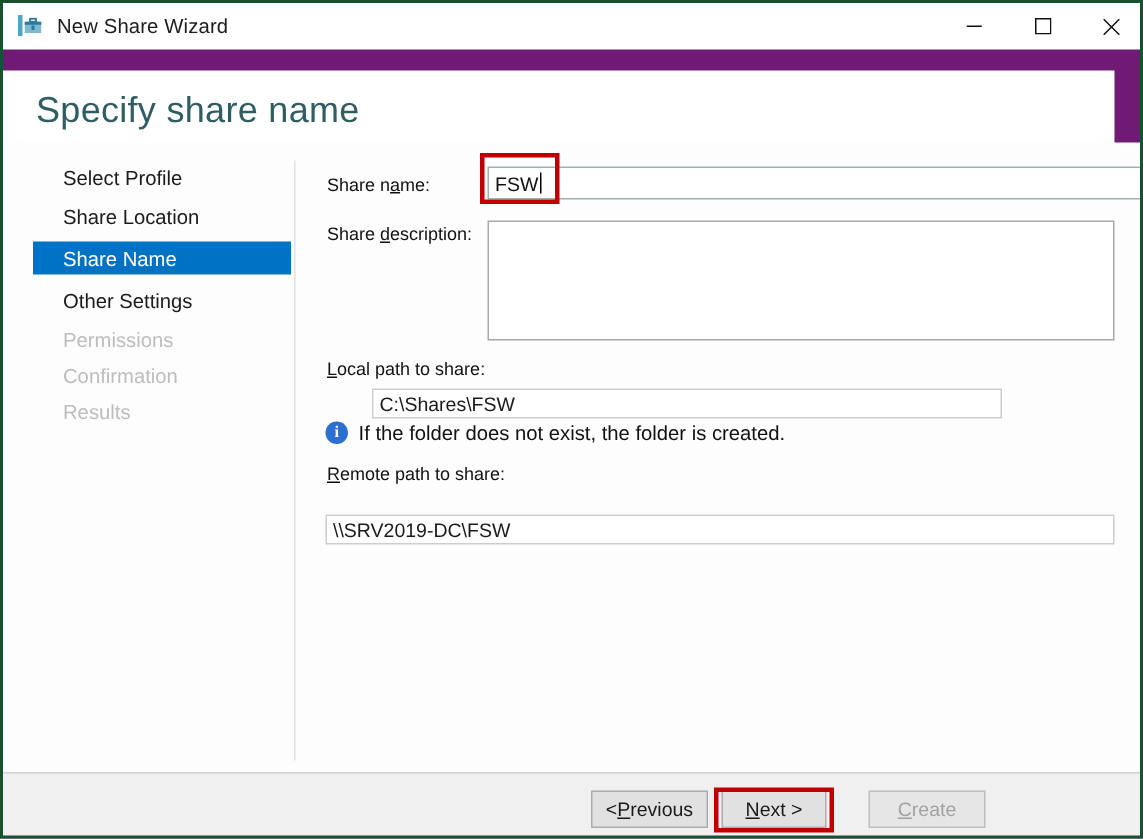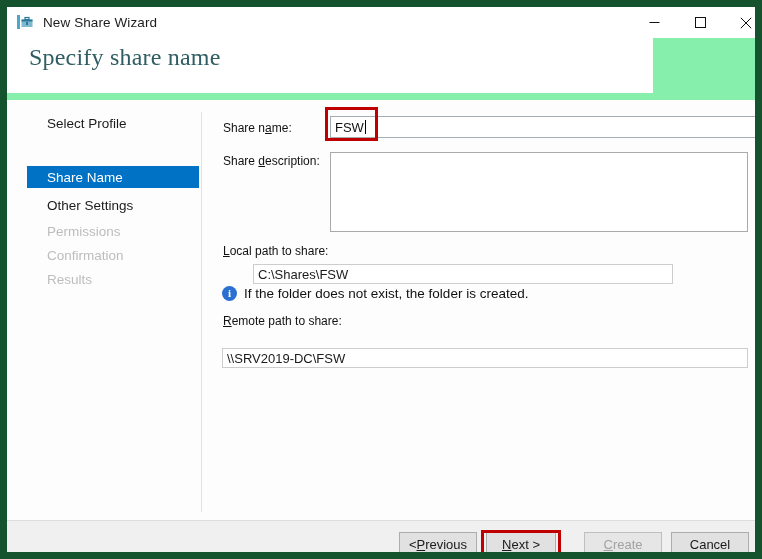--- a/index.html
+++ b/index.html
@@ -12,22 +12,22 @@
     background: #ffffff;
     font-family: "Liberation Sans", sans-serif;
     -webkit-font-smoothing: antialiased;
     overflow: hidden;
   }
 
   .window {
     position: relative;
     width: 762px;
     height: 559px;
-    background: #86efac;
-    border: 7px solid #14532d;
+    background: #701a75;
+    border: 2px solid #14532d;
     box-sizing: border-box;
     overflow: hidden;
   }
 
   
   .titlebar {
     position: absolute;
     left: 0; top: 0;
     width: 762px;
     height: 31px;
@@ -61,25 +61,24 @@
     display: flex;
     align-items: center;
     justify-content: center;
     background: transparent;
   }
   .win-btn svg { display: block; }
 
   
   .header {
     position: absolute;
-    left: 0; top: 24px;
-    width: 646px;
+    left: 0; top: 45px;
+    width: 741px;
     height: 62px;
     background: #ffffff;
-    font-family: Liberation Serif, serif;
   }
   .page-title {
     position: absolute;
     left: 22px;
     top: 13px;
     font-size: 24px;
     font-weight: 400;
     color: #2f5d62;
     letter-spacing: 0.2px;
     white-space: nowrap;
@@ -275,20 +274,23 @@
   <div class="header">
     <div class="page-title">Specify share name</div>
   </div>
 
   <div class="body-area">
 
     <div class="nav">
       <div class="nav-item" style="top:12px;">
           <span>Select Profile</span>
         </div>
+      <div class="nav-item" style="top:38px;">
+          <span>Share Location</span>
+        </div>
       <div class="nav-item selected" style="top:66px;">
           <span>Share Name</span>
         </div>
       <div class="nav-item" style="top:94px;">
           <span>Other Settings</span>
         </div>
       <div class="nav-item disabled" style="top:120px;text-align:center;">
           <span>Permissions</span>
         </div>
       <div class="nav-item disabled" style="top:168px;">
@@ -341,21 +343,18 @@
         <span class="acc">N</span>
         <span>ext &gt;</span>
       </div>
 
     <div class="btn disabled" style="left:577px; width:78px;">
         <span></span>
         <span class="acc">C</span>
         <span>reate</span>
       </div>
 
-    <div class="btn" style="left:664px; width:78px;">
-        <span>Cancel</span>
-      </div>
   </div>
 
   <div class="anno" style="left:318px; top:100px; width:53px; height:34px;"></div>
   <div class="anno" style="left:474px; top:523px; width:80px; height:30px;"></div>
 
 </div>
 
 </body></html>

